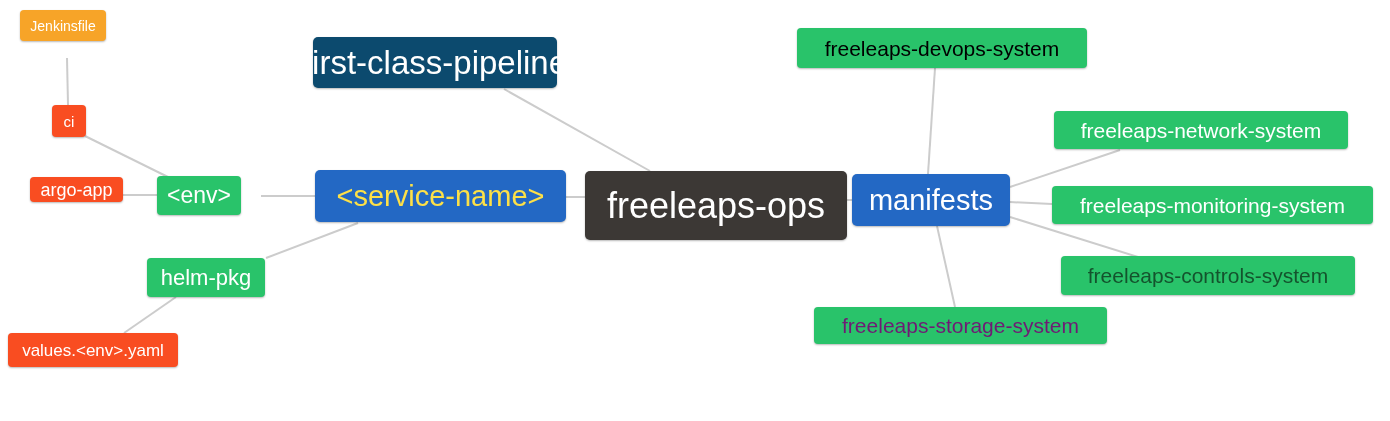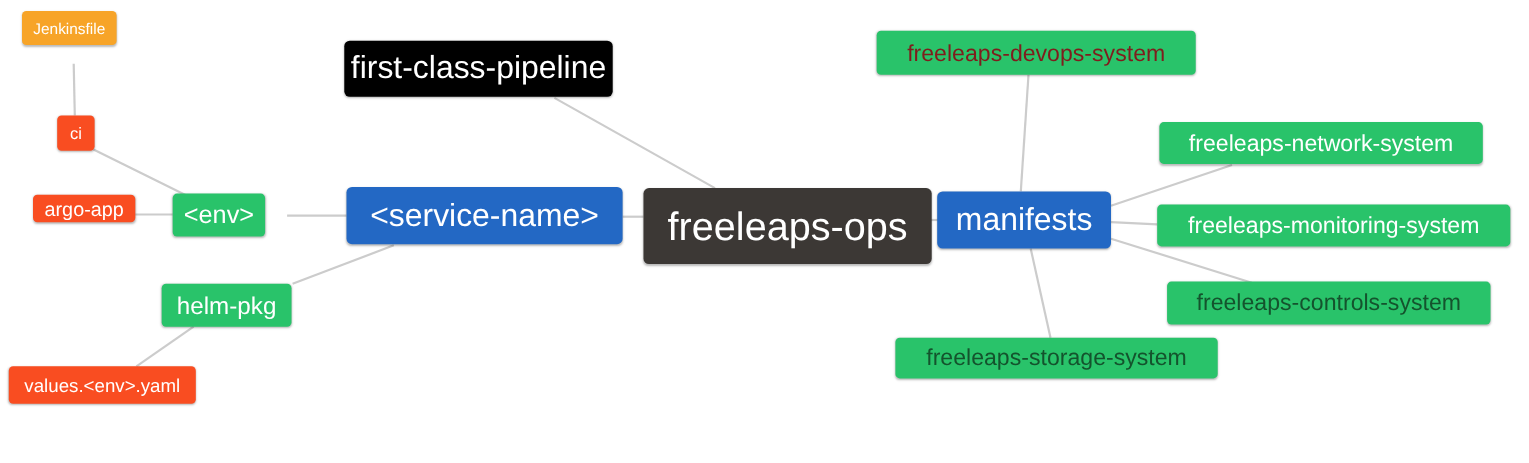--- a/index.html
+++ b/index.html
@@ -59,35 +59,35 @@
   </svg>
 
   <div class="node small" style="left: 20px; top: 10px; width: 86px; height: 31px; font-size: 14px; background: rgb(247, 164, 40); color: rgb(255, 255, 255);">Jenkinsfile</div>
 
   <div class="node small" style="left: 52px; top: 105px; width: 34px; height: 32px; font-size: 15px; background: rgb(249, 77, 33); color: rgb(255, 255, 255);">ci</div>
 
   <div class="node small" style="left: 30px; top: 177px; width: 93px; height: 25px; font-size: 18px; background: rgb(249, 77, 33); color: rgb(255, 255, 255);">argo-app</div>
 
   <div class="node small" style="left: 157px; top: 176px; width: 84px; height: 39px; font-size: 23px; background: rgb(41, 195, 106); color: rgb(255, 255, 255);">&lt;env&gt;</div>
 
-  <div class="node" style="left: 313px; top: 37px; width: 244px; height: 51px; font-size: 29px; background: #000000; color: rgb(255, 255, 255);">first-class-pipeline</div>
+  <div class="node" style="left: 313px; top: 37px; width: 244px; height: 51px; font-size: 33px; background: #0c4a6e; color: rgb(255, 255, 255);">first-class-pipeline</div>
 
-  <div class="node" style="left: 315px; top: 170px; width: 251px; height: 52px; font-size: 29px; background: rgb(35, 104, 196); color: #ffffff;">&lt;service-name&gt;</div>
+  <div class="node" style="left: 315px; top: 170px; width: 251px; height: 52px; font-size: 29px; background: rgb(35, 104, 196); color: #fde047;">&lt;service-name&gt;</div>
 
   <div class="node" style="left: 585px; top: 171px; width: 262px; height: 69px; font-size: 36px; background: rgb(60, 56, 53); color: rgb(255, 255, 255);">freeleaps-ops</div>
 
   <div class="node" style="left: 852px; top: 174px; width: 158px; height: 52px; font-size: 29px; background: rgb(35, 104, 196); color: rgb(255, 255, 255); text-align: center;">manifests</div>
 
   <div class="node small" style="left: 147px; top: 258px; width: 118px; height: 39px; font-size: 22px; background: rgb(41, 195, 106); color: rgb(255, 255, 255);">helm-pkg</div>
 
   <div class="node small" style="left: 8px; top: 333px; width: 170px; height: 34px; font-size: 17px; background: rgb(249, 77, 33); color: rgb(255, 255, 255);">values.&lt;env&gt;.yaml</div>
 
-  <div class="node small" style="left: 797px; top: 28px; width: 290px; height: 40px; font-size: 21px; background: rgb(41, 195, 106); color: #7f1d1d;">freeleaps-devops-system</div>
+  <div class="node small" style="left: 797px; top: 28px; width: 290px; height: 40px; font-size: 21px; background: rgb(41, 195, 106); color: #000000;">freeleaps-devops-system</div>
 
   <div class="node small" style="left: 1054px; top: 111px; width: 294px; height: 38px; font-size: 21px; background: rgb(41, 195, 106); color: rgb(255, 255, 255);">freeleaps-network-system</div>
 
   <div class="node small" style="left: 1052px; top: 186px; width: 321px; height: 38px; font-size: 21px; background: rgb(41, 195, 106); color: rgb(255, 255, 255);">freeleaps-monitoring-system</div>
 
   <div class="node small" style="left: 1061px; top: 256px; width: 294px; height: 39px; font-size: 21px; background: rgb(41, 195, 106); color: #14532d;">freeleaps-controls-system</div>
 
-  <div class="node small" style="left: 814px; top: 307px; width: 293px; height: 37px; font-size: 21px; background: rgb(41, 195, 106); color: #14532d;">freeleaps-storage-system</div>
+  <div class="node small" style="left: 814px; top: 307px; width: 293px; height: 37px; font-size: 21px; background: rgb(41, 195, 106); color: #701a75;">freeleaps-storage-system</div>
 
 </div>
 
 </body></html>

